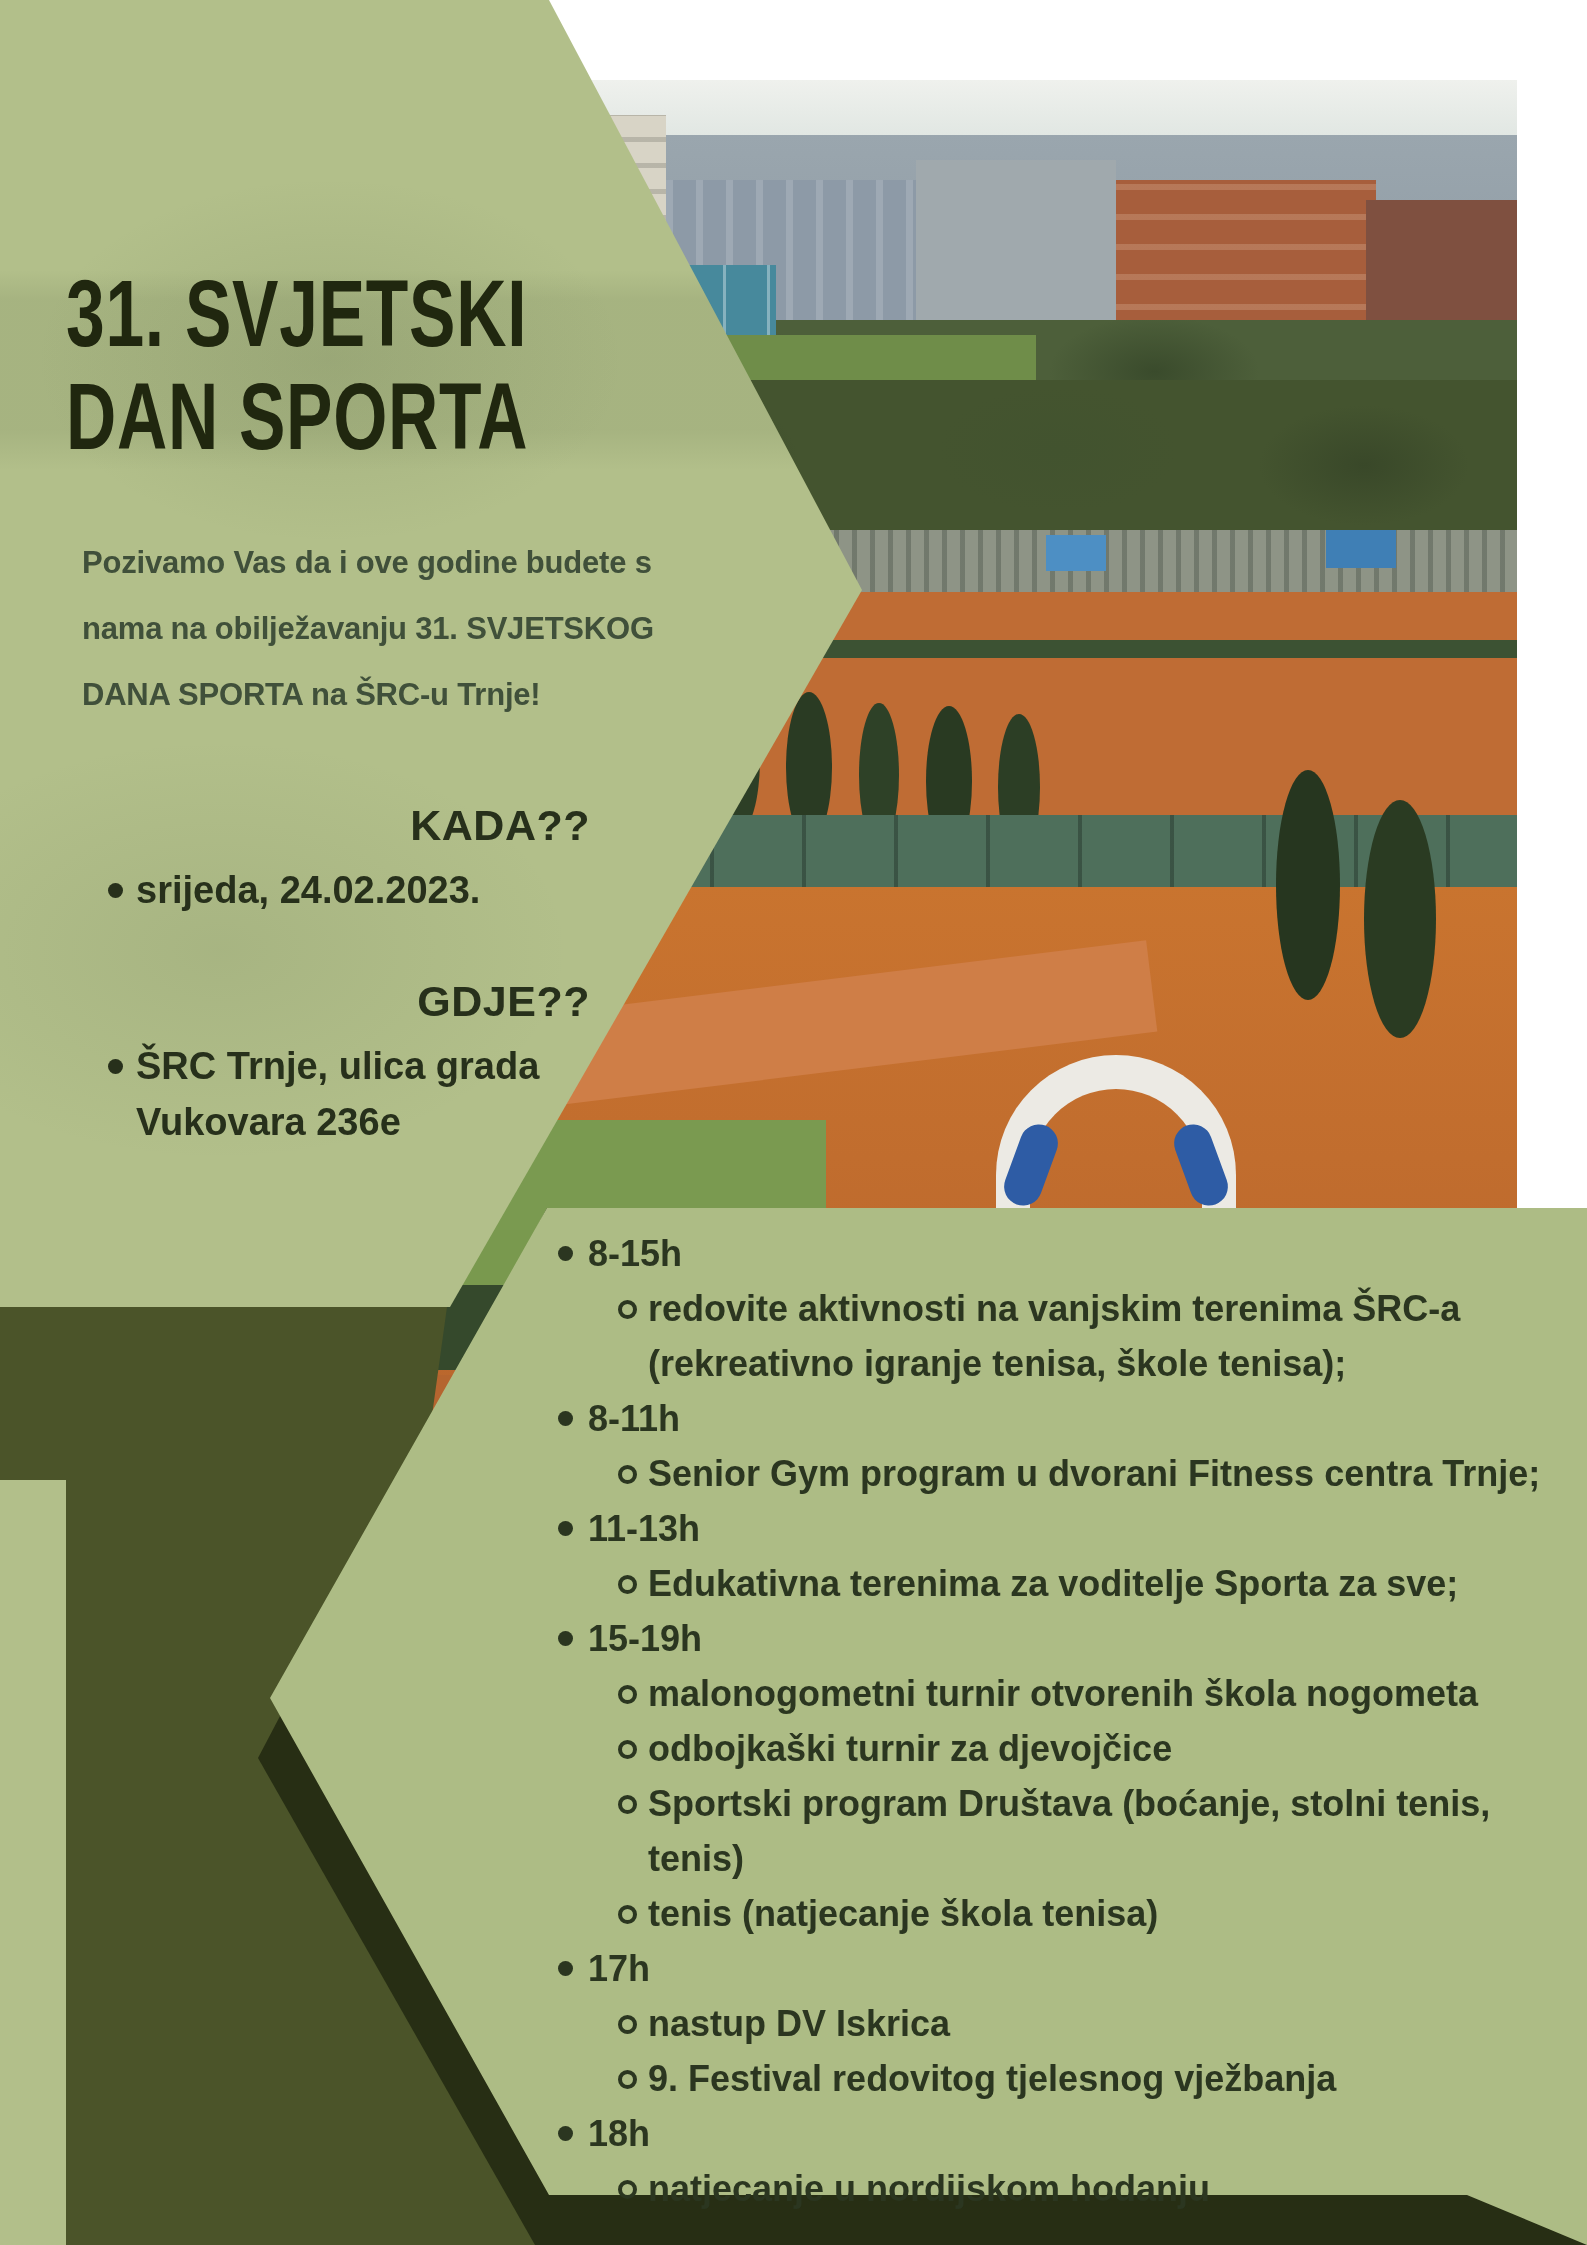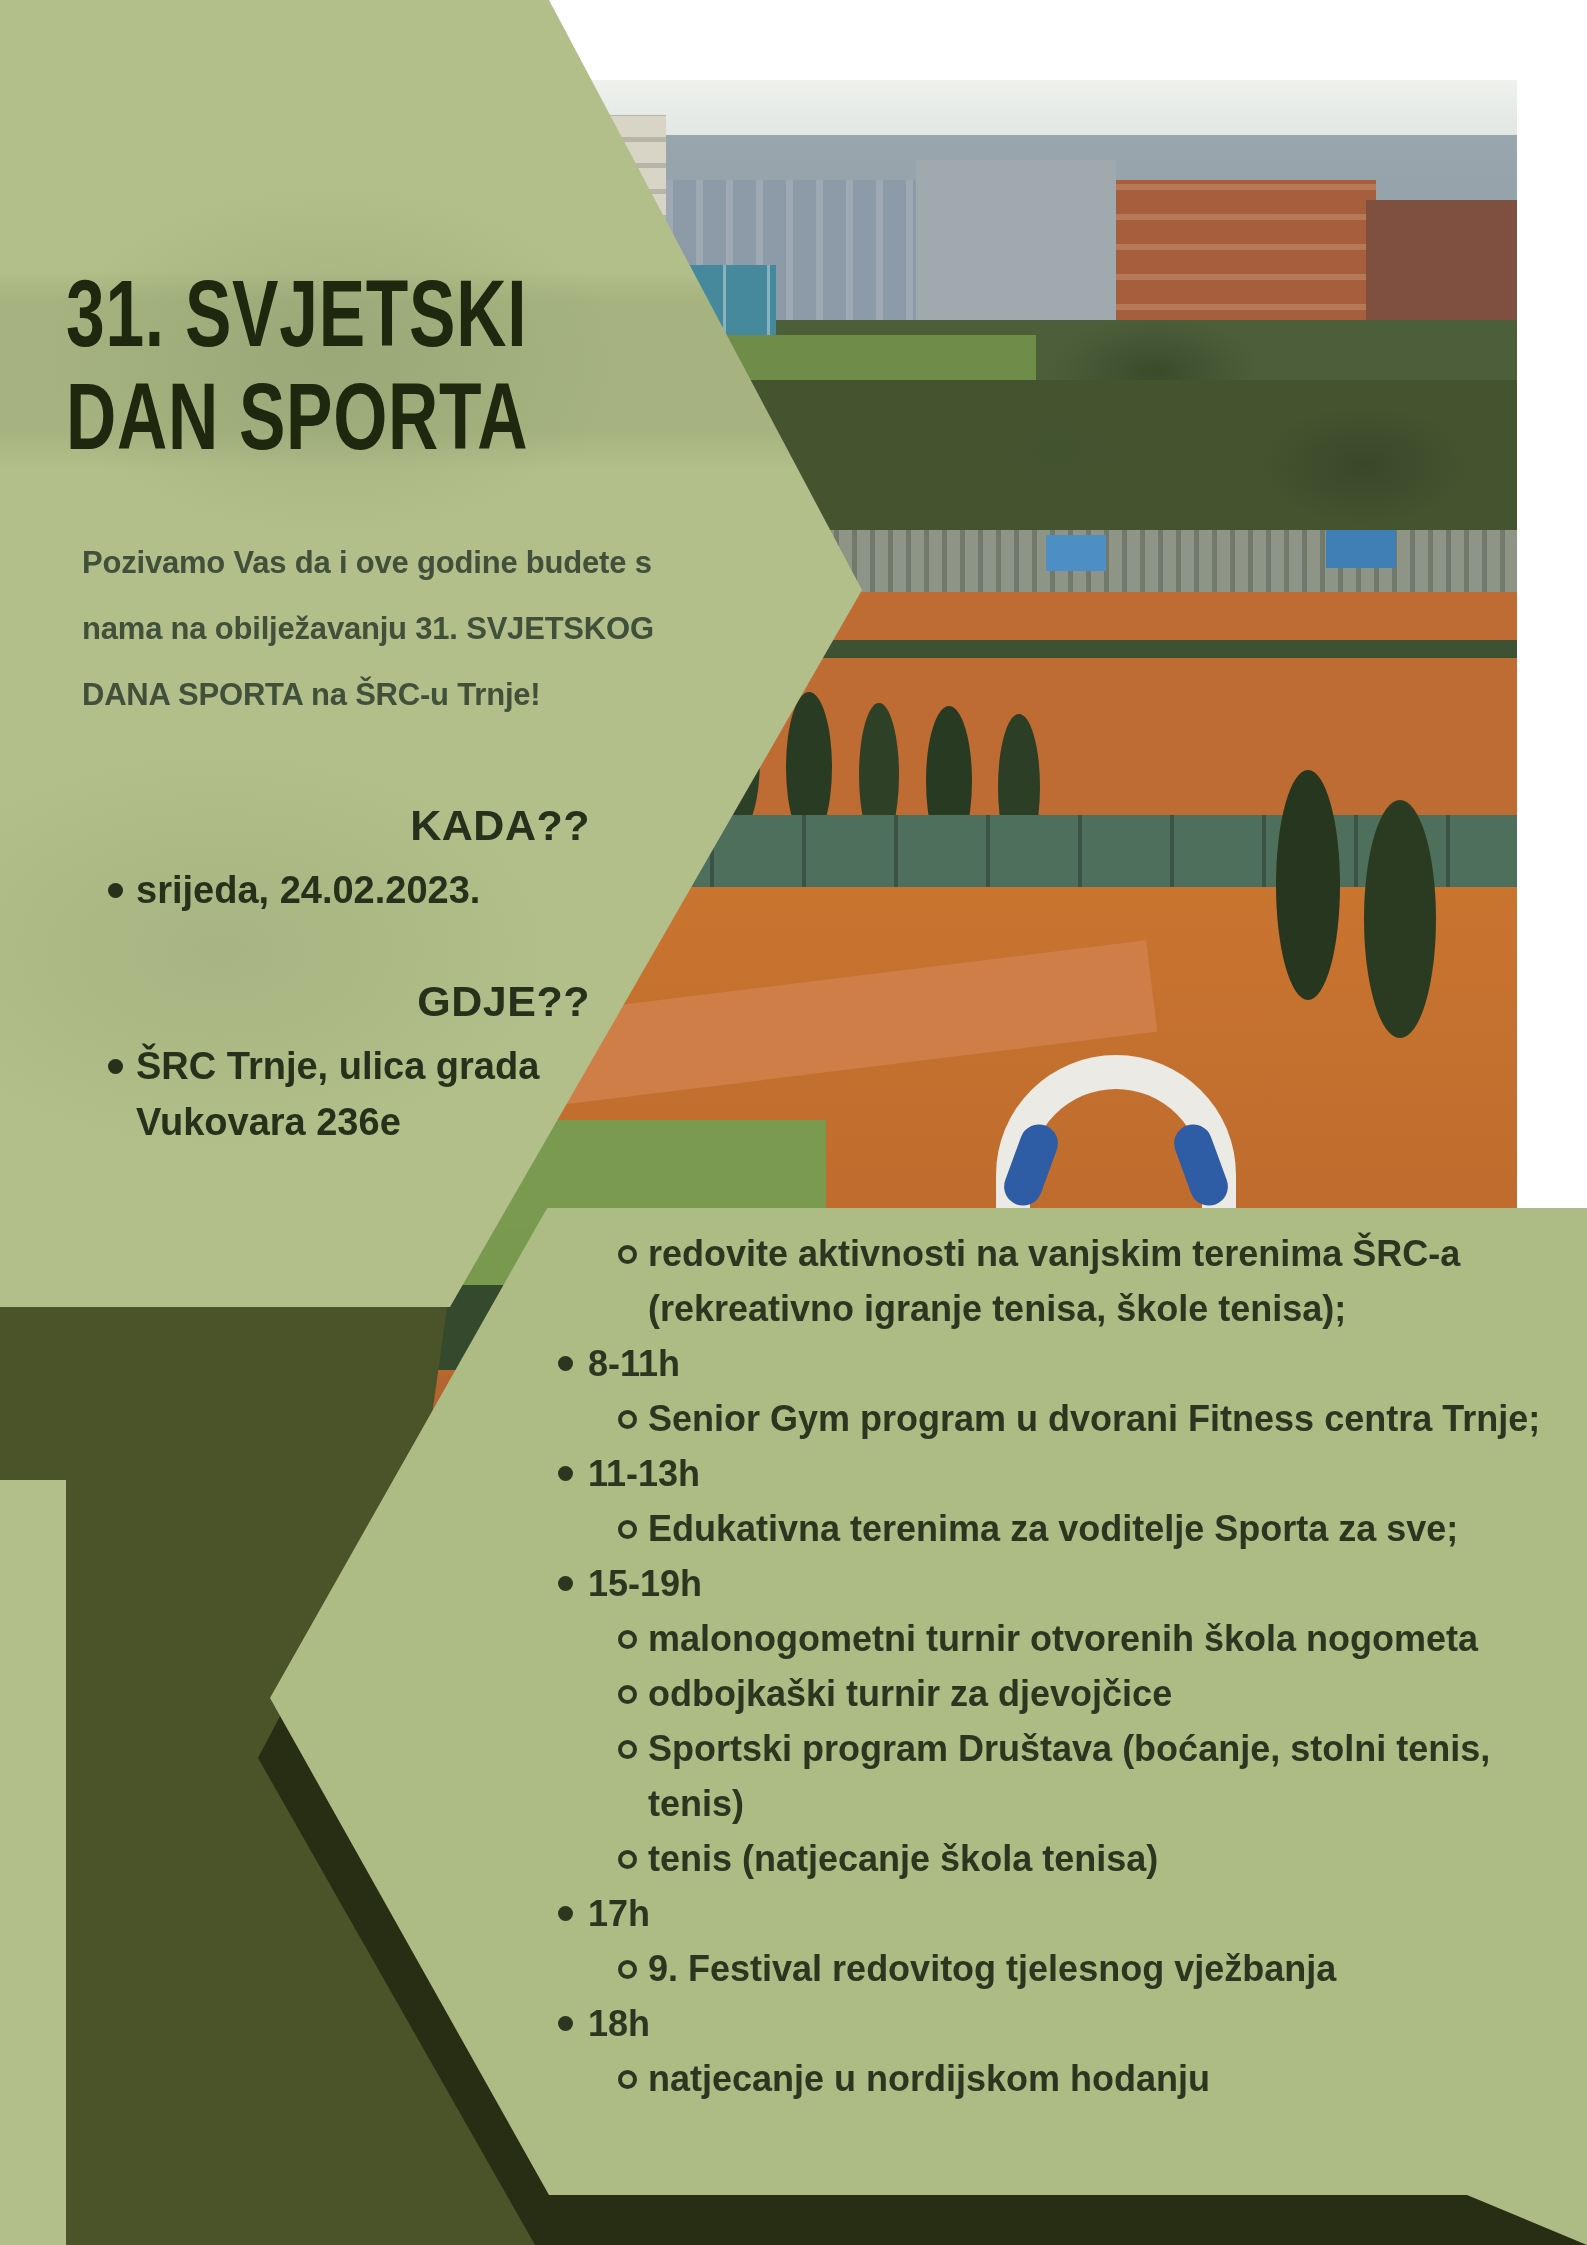--- a/index.html
+++ b/index.html
@@ -174,39 +174,41 @@
     <div class="mini-li">srijeda, 24.02.2023.</div>
   </div>
 
   <div class="sec sec-where">
     <div class="sec-h">GDJE??</div>
     <div class="mini-li">ŠRC Trnje, ulica grada Vukovara 236e</div>
   </div>
 
   <div class="schedule">
       <div class="sch-item">
+        <div class="sch-time">8-15h</div>
         <div class="sch-sub">redovite aktivnosti na vanjskim terenima ŠRC-a (rekreativno igranje tenisa, škole tenisa);</div>
       </div>
       <div class="sch-item">
         <div class="sch-time">8-11h</div>
         <div class="sch-sub">Senior Gym program u dvorani Fitness centra Trnje;</div>
       </div>
       <div class="sch-item">
         <div class="sch-time">11-13h</div>
         <div class="sch-sub">Edukativna terenima za voditelje Sporta za sve;</div>
       </div>
       <div class="sch-item">
         <div class="sch-time">15-19h</div>
         <div class="sch-sub">malonogometni turnir otvorenih škola nogometa</div>
         <div class="sch-sub">odbojkaški turnir za djevojčice</div>
         <div class="sch-sub">Sportski program Društava (boćanje, stolni tenis, tenis)</div>
         <div class="sch-sub">tenis (natjecanje škola tenisa)</div>
       </div>
       <div class="sch-item">
         <div class="sch-time">17h</div>
+        <div class="sch-sub">nastup DV Iskrica</div>
         <div class="sch-sub">9. Festival redovitog tjelesnog vježbanja</div>
       </div>
       <div class="sch-item">
         <div class="sch-time">18h</div>
         <div class="sch-sub">natjecanje u nordijskom hodanju</div>
       </div>
     </div>
 
 </div>
 

